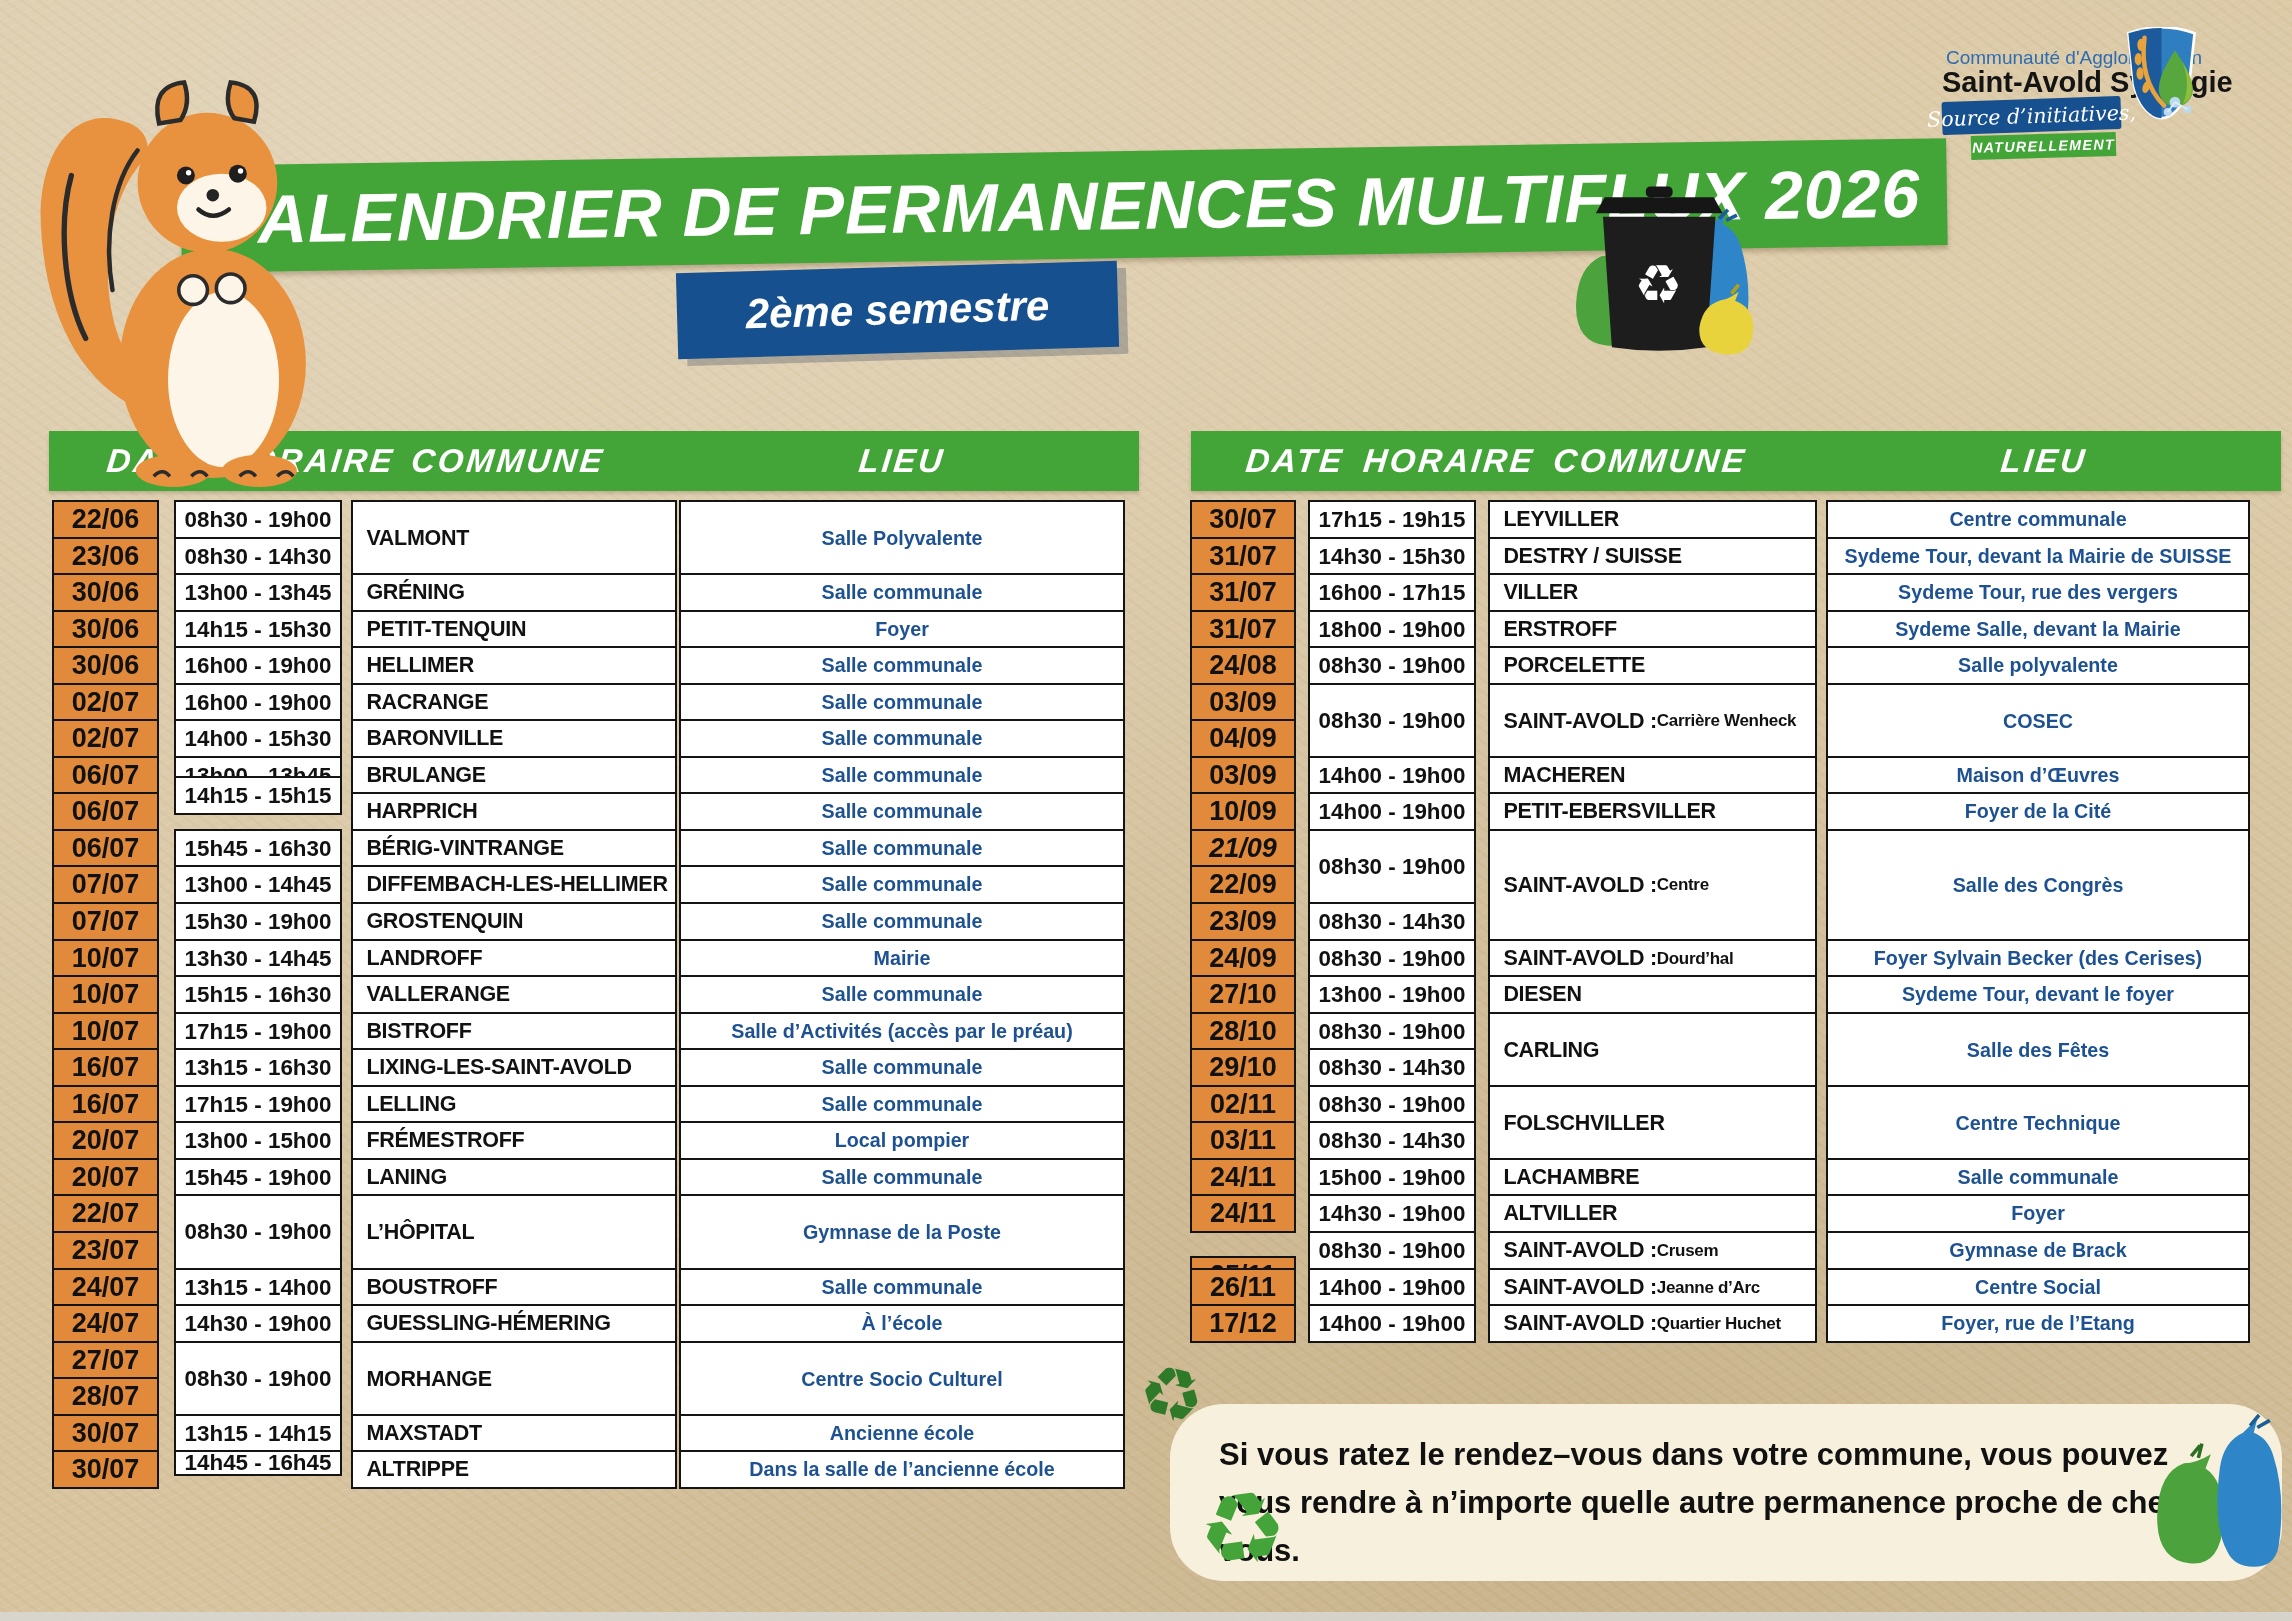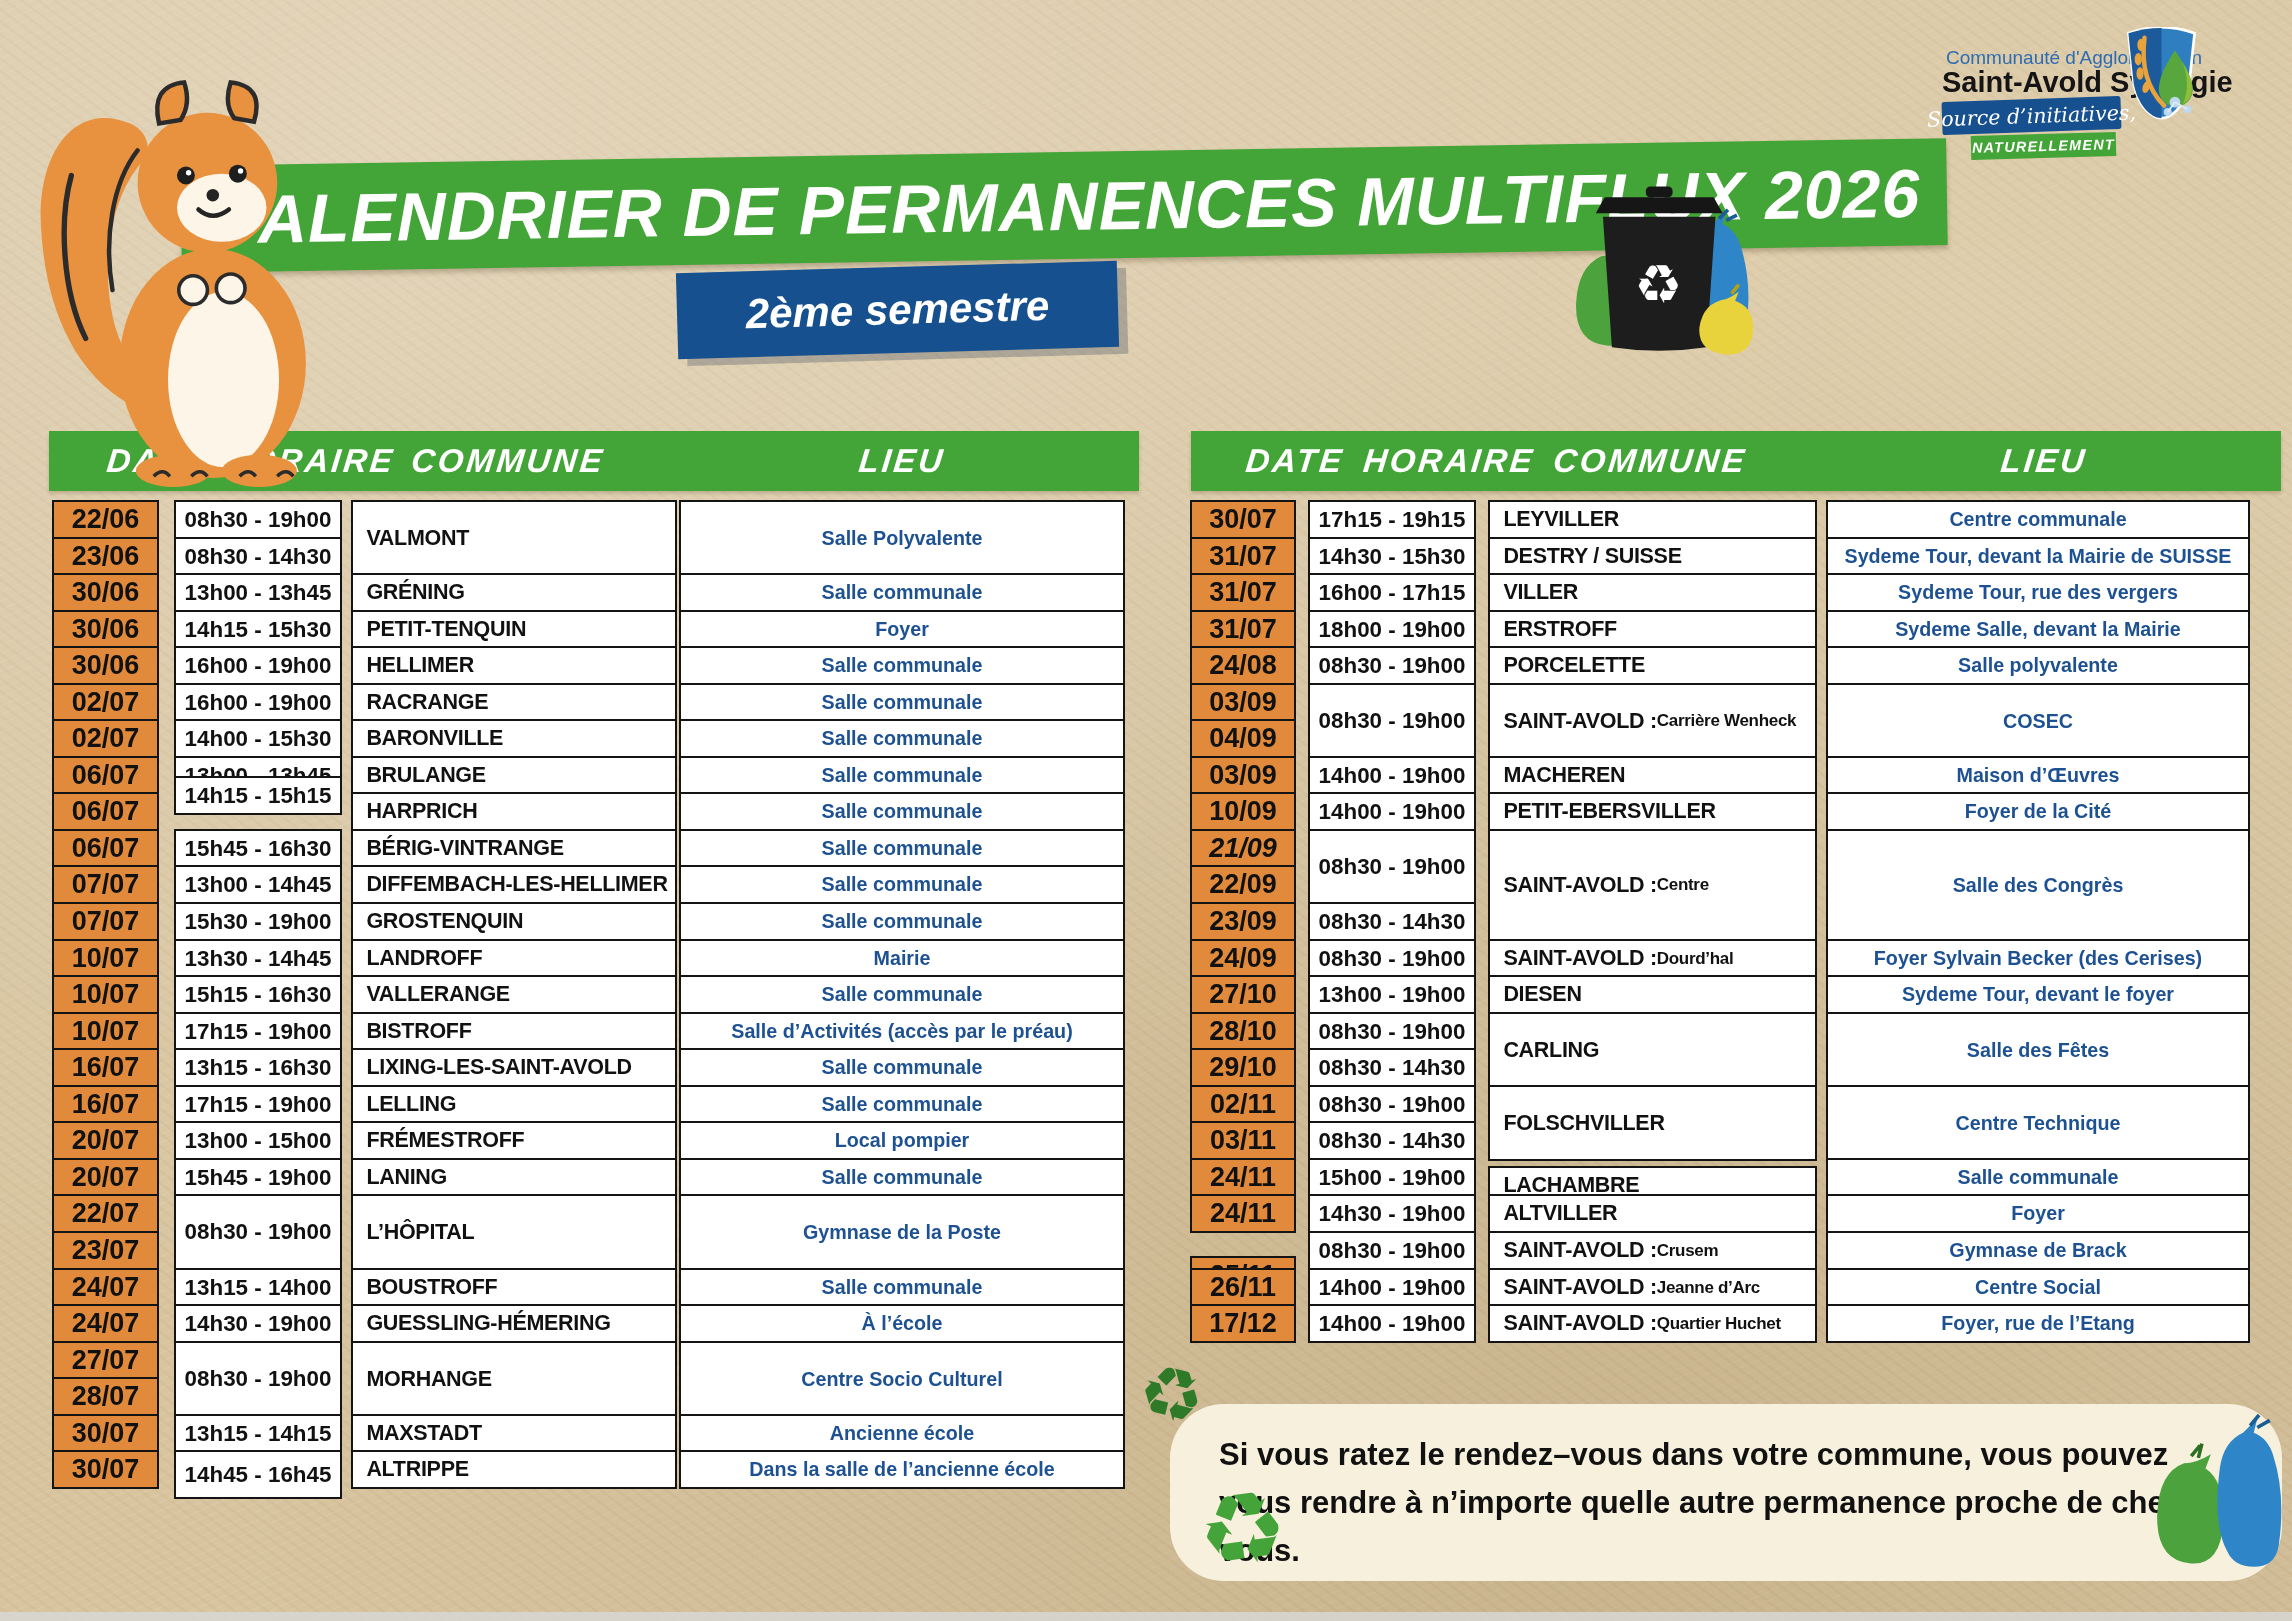--- a/index.html
+++ b/index.html
@@ -199,21 +199,21 @@
       <div class="cell c-horaire" style="top: 512px; height: 39px;">17h15 - 19h00</div>
       <div class="cell c-horaire" style="top: 548px; height: 39px;">13h15 - 16h30</div>
       <div class="cell c-horaire" style="top: 585px; height: 39px;">17h15 - 19h00</div>
       <div class="cell c-horaire" style="top: 621px; height: 39px;">13h00 - 15h00</div>
       <div class="cell c-horaire" style="top: 658px; height: 39px;">15h45 - 19h00</div>
       <div class="cell c-horaire" style="top: 694px; height: 76px;">08h30 - 19h00</div>
       <div class="cell c-horaire" style="top: 768px; height: 39px;">13h15 - 14h00</div>
       <div class="cell c-horaire" style="top: 804px; height: 39px;">14h30 - 19h00</div>
       <div class="cell c-horaire" style="top: 841px; height: 76px;">08h30 - 19h00</div>
       <div class="cell c-horaire" style="top: 914px; height: 39px;">13h15 - 14h15</div>
-      <div class="cell c-horaire" style="top: 950px; height: 49px;">14h45 - 16h45</div>
+      <div class="cell c-horaire" style="top: 950px; height: 26px;">14h45 - 16h45</div>
     </div>
   <div class="tcol" id="col-l-commune" style="height: 990px;">
       <div class="cell c-commune" style="top: 0px; height: 76px;">VALMONT</div>
       <div class="cell c-commune" style="top: 73px; height: 39px;">GRÉNING</div>
       <div class="cell c-commune" style="top: 110px; height: 39px;">PETIT-TENQUIN</div>
       <div class="cell c-commune" style="top: 146px; height: 39px;">HELLIMER</div>
       <div class="cell c-commune" style="top: 183px; height: 39px;">RACRANGE</div>
       <div class="cell c-commune" style="top: 219px; height: 39px;">BARONVILLE</div>
       <div class="cell c-commune" style="top: 256px; height: 39px;">BRULANGE</div>
       <div class="cell c-commune" style="top: 292px; height: 39px;">HARPRICH</div>
@@ -324,21 +324,21 @@
         <span>SAINT-AVOLD : </span>
         <span class="sub">Centre</span>
       </div>
       <div class="cell c-commune" style="top: 439px; height: 39px;">
         <span>SAINT-AVOLD : </span>
         <span class="sub">Dourd’hal</span>
       </div>
       <div class="cell c-commune" style="top: 475px; height: 39px;">DIESEN</div>
       <div class="cell c-commune" style="top: 512px; height: 76px;">CARLING</div>
       <div class="cell c-commune" style="top: 585px; height: 76px;">FOLSCHVILLER</div>
-      <div class="cell c-commune" style="top: 658px; height: 39px; margin-top: 8px;">LACHAMBRE</div>
+      <div class="cell c-commune" style="top: 658px; height: 39px;">LACHAMBRE</div>
       <div class="cell c-commune" style="top: 694px; height: 39px;">ALTVILLER</div>
       <div class="cell c-commune" style="top: 731px; height: 39px;">
         <span>SAINT-AVOLD : </span>
         <span class="sub">Crusem</span>
       </div>
       <div class="cell c-commune" style="top: 768px; height: 39px;">
         <span>SAINT-AVOLD : </span>
         <span class="sub">Jeanne d’Arc</span>
       </div>
       <div class="cell c-commune" style="top: 804px; height: 39px;">

